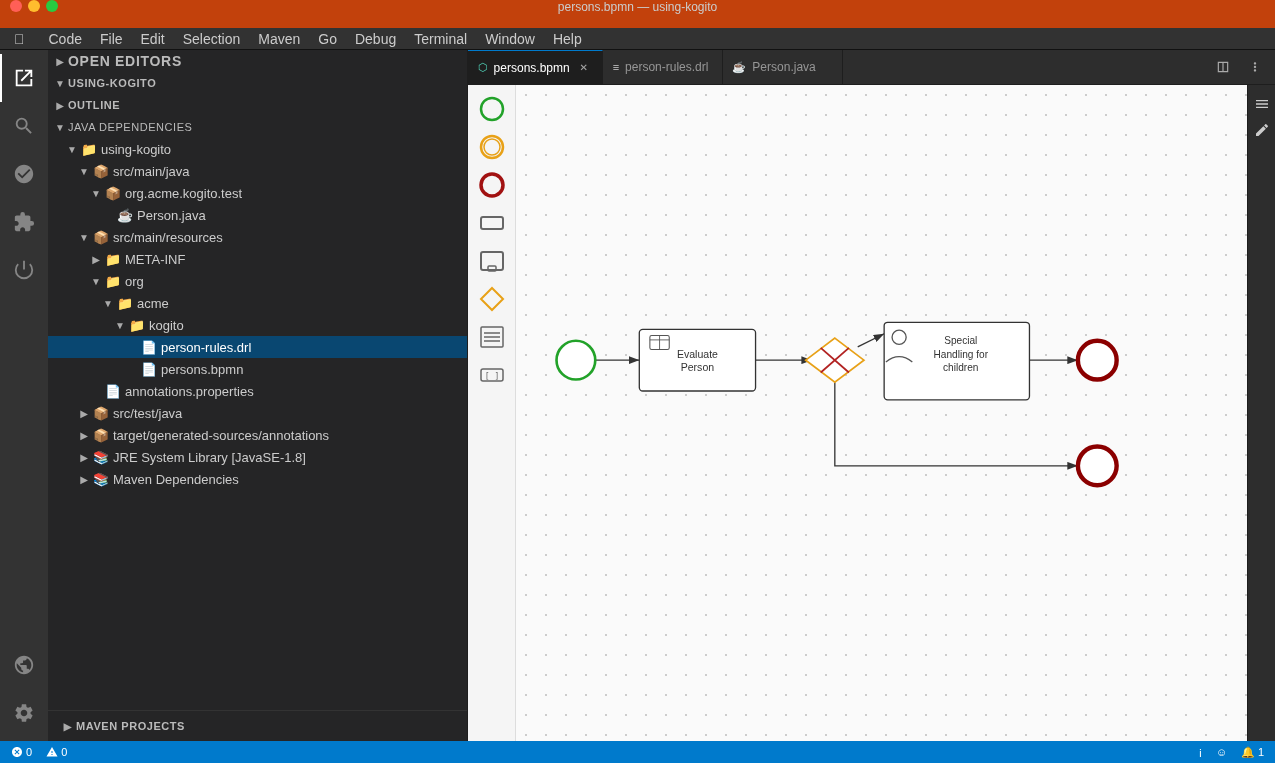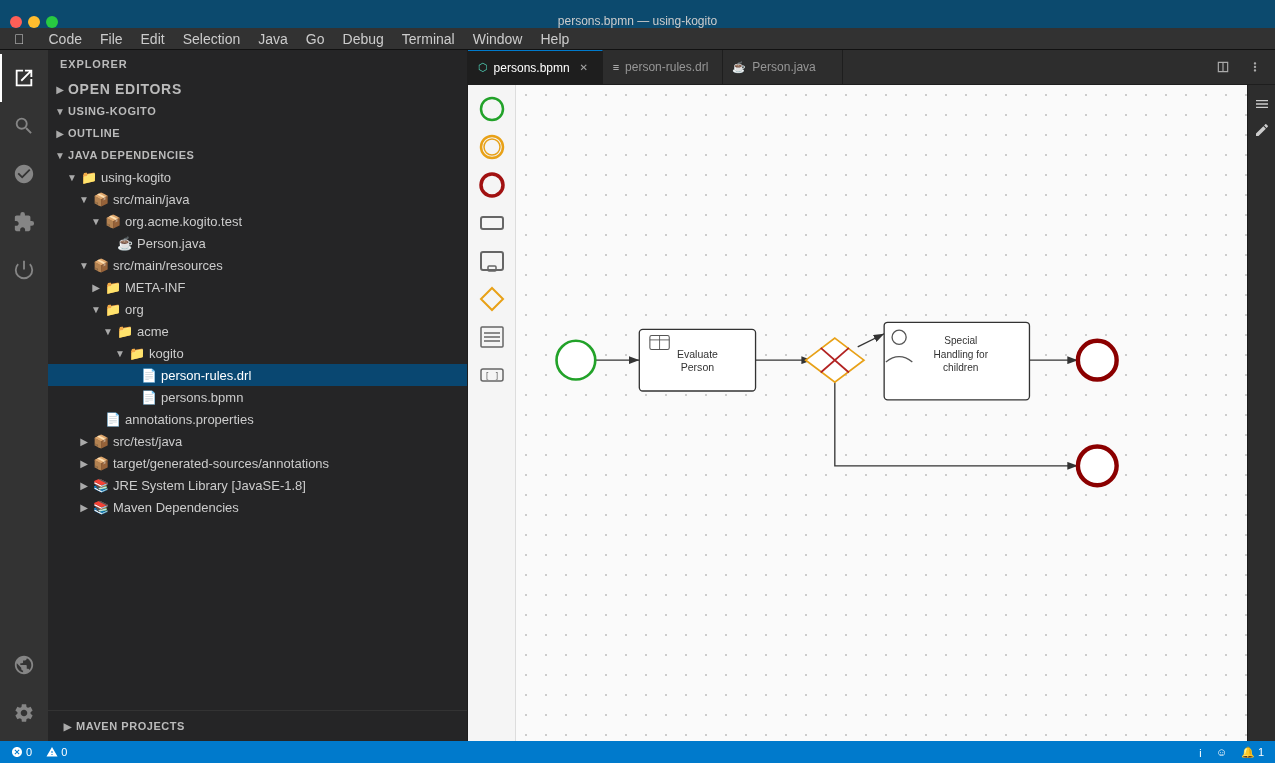--- a/index.html
+++ b/index.html
@@ -1,19 +1,19 @@
 <!DOCTYPE html>
 <html><head>
   <meta charset="utf-8">
   <style>
     * { box-sizing: border-box; margin: 0; padding: 0; }
     body { font-family: -apple-system, BlinkMacSystemFont, 'Segoe UI', sans-serif; font-size: 12px; background: #1e1e1e; color: #ccc; display: flex; flex-direction: column; height: 763px; overflow: hidden; }
 
     
-    .titlebar { height: 28px; background: #0c4a6e; display: flex; align-items: flex-end; justify-content: center; position: relative; user-select: none; }
+    .titlebar { height: 28px; background: #c2410c; display: flex; align-items: flex-start; justify-content: center; position: relative; user-select: none; }
     .titlebar-controls { position: absolute; left: 10px; display: flex; gap: 6px; align-items: center; }
     .tc-btn { width: 12px; height: 12px; border-radius: 50%; border: none; cursor: pointer; }
     .tc-close { background: #ff5f57; }
     .tc-min { background: #ffbd2e; }
     .tc-max { background: #28ca41; }
     .titlebar-title { font-size: 12px; color: #ccc; }
     .menubar { height: 22px; background: #323232; display: flex; align-items: center; padding: 0 6px; gap: 2px; border-bottom: 1px solid #111; }
     .menu-item { padding: 2px 8px; font-size: 14px; color: #ccc; cursor: pointer; border-radius: 3px; }
     .apple-logo { margin-right: 6px; font-size: 14px; }
 
@@ -103,21 +103,21 @@
   </div>
   <span class="titlebar-title">persons.bpmn — using-kogito</span>
 </div>
 
 <div class="menubar">
   <span class="menu-item apple-logo"></span>
   <span class="menu-item">Code</span>
   <span class="menu-item">File</span>
   <span class="menu-item">Edit</span>
   <span class="menu-item">Selection</span>
-  <span class="menu-item">Java</span>
+  <span class="menu-item">Maven</span>
   <span class="menu-item">Go</span>
   <span class="menu-item">Debug</span>
   <span class="menu-item">Terminal</span>
   <span class="menu-item">Window</span>
   <span class="menu-item">Help</span>
 </div>
 
 <div class="app-body">
 
   <div class="activity-bar">
@@ -155,41 +155,40 @@
       </div>
       <div class="activity-icon" title="Settings">
         <svg width="22" height="22" viewBox="0 0 24 24" fill="currentColor">
             <path d="M19.14,12.94c0.04-0.3,0.06-0.61,0.06-0.94c0-0.32-0.02-0.64-0.07-0.94l2.03-1.58c0.18-0.14,0.23-0.41,0.12-0.61 l-1.92-3.32c-0.12-0.22-0.37-0.29-0.59-0.22l-2.39,0.96c-0.5-0.38-1.03-0.7-1.62-0.94L14.4,2.81c-0.04-0.24-0.24-0.41-0.48-0.41 h-3.84c-0.24,0-0.43,0.17-0.47,0.41L9.25,5.35C8.66,5.59,8.12,5.92,7.63,6.29L5.24,5.33c-0.22-0.08-0.47,0-0.59,0.22L2.74,8.87 C2.62,9.08,2.66,9.34,2.86,9.48l2.03,1.58C4.84,11.36,4.8,11.69,4.8,12s0.02,0.64,0.07,0.94l-2.03,1.58 c-0.18,0.14-0.23,0.41-0.12,0.61l1.92,3.32c0.12,0.22,0.37,0.29,0.59,0.22l2.39-0.96c0.5,0.38,1.03,0.7,1.62,0.94l0.36,2.54 c0.05,0.24,0.24,0.41,0.48,0.41h3.84c0.24,0,0.44-0.17,0.47-0.41l0.36-2.54c0.59-0.24,1.13-0.56,1.62-0.94l2.39,0.96 c0.22,0.08,0.47,0,0.59-0.22l1.92-3.32c0.12-0.22,0.07-0.47-0.12-0.61L19.14,12.94z M12,15.6c-1.98,0-3.6-1.62-3.6-3.6 s1.62-3.6,3.6-3.6s3.6,1.62,3.6,3.6S13.98,15.6,12,15.6z"></path>
           </svg>
       </div>
     </div>
   </div>
 
   <div class="sidebar">
-    <div class="sidebar-header">Explorer</div>
     <div class="sidebar-content">
 
       <div class="tree-item indent-0">
         <div class="tree-arrow">▶</div>
         <span class="tree-label" style="font-size:14px;font-weight:700;color:#bbb;text-transform:uppercase;letter-spacing:0.05em;">Open Editors</span>
       </div>
 
       <div class="tree-item indent-0">
         <div class="tree-arrow">▼</div>
         <span class="tree-label" style="font-size:11px;font-weight:700;color:#bbb;text-transform:uppercase;letter-spacing:0.05em;">Using-Kogito</span>
       </div>
 
       <div class="tree-item indent-0">
         <div class="tree-arrow">▶</div>
         <span class="tree-label" style="font-size:11px;font-weight:700;color:#bbb;text-transform:uppercase;letter-spacing:0.05em;">Outline</span>
       </div>
 
       <div class="tree-item indent-0">
         <div class="tree-arrow">▼</div>
-        <span class="tree-label" style="font-size:11px;font-weight:700;color:#bbb;text-transform:uppercase;letter-spacing:0.05em;">Java Dependencies</span>
+        <span class="tree-label" style="font-size:11px;font-weight:400;color:#bbb;text-transform:uppercase;letter-spacing:0.05em;">Java Dependencies</span>
       </div>
 
       <div id="tree-container">
           <div class="tree-item indent-1">
             <div class="tree-arrow">▼</div>
             <div class="tree-icon" style="color: rgb(232, 193, 122);">📁</div>
             <span class="tree-label">using-kogito</span>
           </div>
           <div class="tree-item indent-2">
             <div class="tree-arrow">▼</div>

